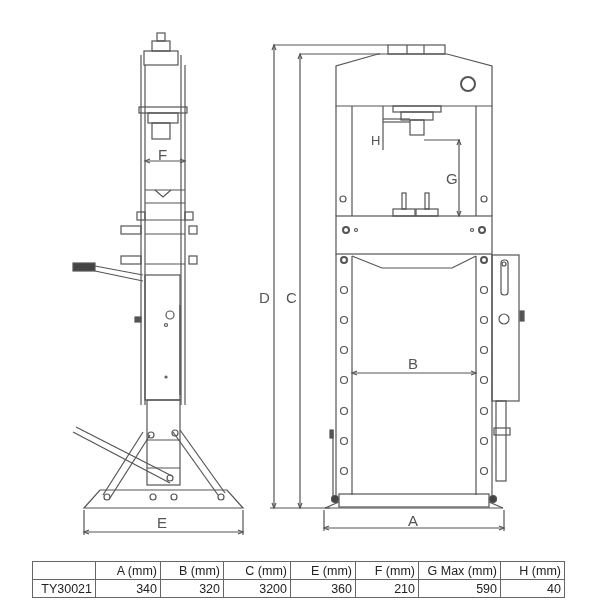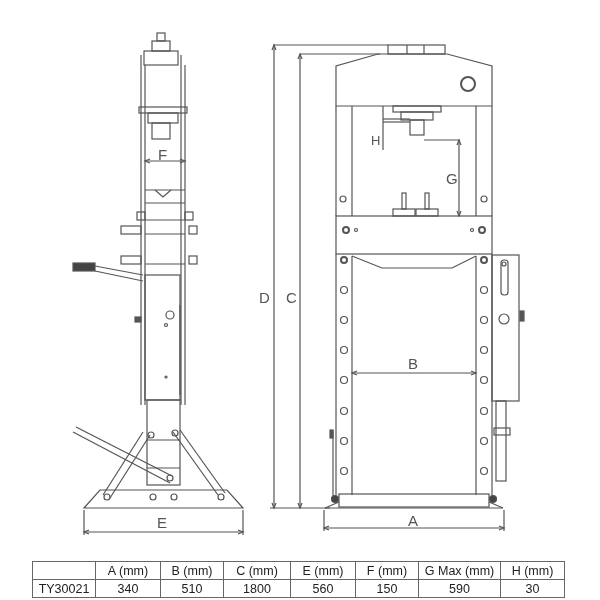--- a/index.html
+++ b/index.html
@@ -1,20 +1,20 @@
 <!DOCTYPE html>
 <html><head>
 <meta charset="utf-8">
 <style>
   html, body { margin:0; padding:0; background:#ffffff; }
   body { width:600px; height:600px; position:relative; overflow:hidden; font-family:"Liberation Sans", sans-serif; }
   svg.drawing { position:absolute; left:0; top:0; }
   .lbl { position:absolute; font-family:"Liberation Sans", sans-serif; font-size:15px; color:#555; }
   table.specs { position:absolute; left:32px; top:561px; border-collapse:collapse; font-family:"Liberation Sans", sans-serif; font-size:12.5px; color:#222; }
-  table.specs td { border:1px solid #666; height:17px; padding:0 3px; text-align:center; white-space:nowrap; }
+  table.specs td { border:1px solid #666; height:17px; padding:0 3px; text-align:right; white-space:nowrap; }
 </style>
 </head>
 <body>
 
 <svg class="drawing" width="600" height="560" viewBox="0 0 600 560" fill="none" stroke="#555" stroke-width="1.2">
 
   <g>
 
     <rect x="157" y="33" width="8" height="8"></rect>
     <rect x="152" y="41" width="18" height="10"></rect>
@@ -204,21 +204,21 @@
     <td style="width:56px">B (mm)</td>
     <td style="width:60px">C (mm)</td>
     <td style="width:58px">E (mm)</td>
     <td style="width:56px">F (mm)</td>
     <td style="width:75px">G Max (mm)</td>
     <td style="width:57px">H (mm)</td>
   </tr>
   <tr>
     <td>TY30021</td>
     <td>340</td>
-    <td>510</td>
-    <td>1800</td>
-    <td>560</td>
-    <td>150</td>
+    <td>320</td>
+    <td>3200</td>
+    <td>360</td>
+    <td>210</td>
     <td>590</td>
-    <td>30</td>
+    <td>40</td>
   </tr>
 </tbody>
   </table>
 
 </body></html>

